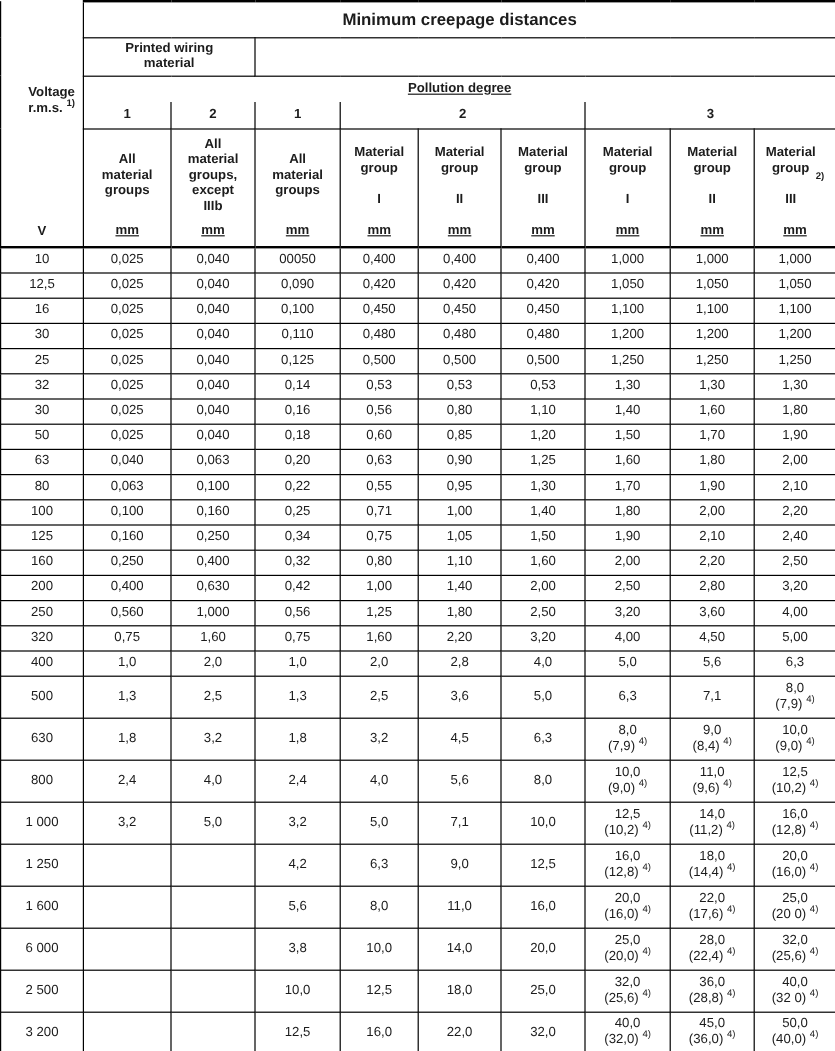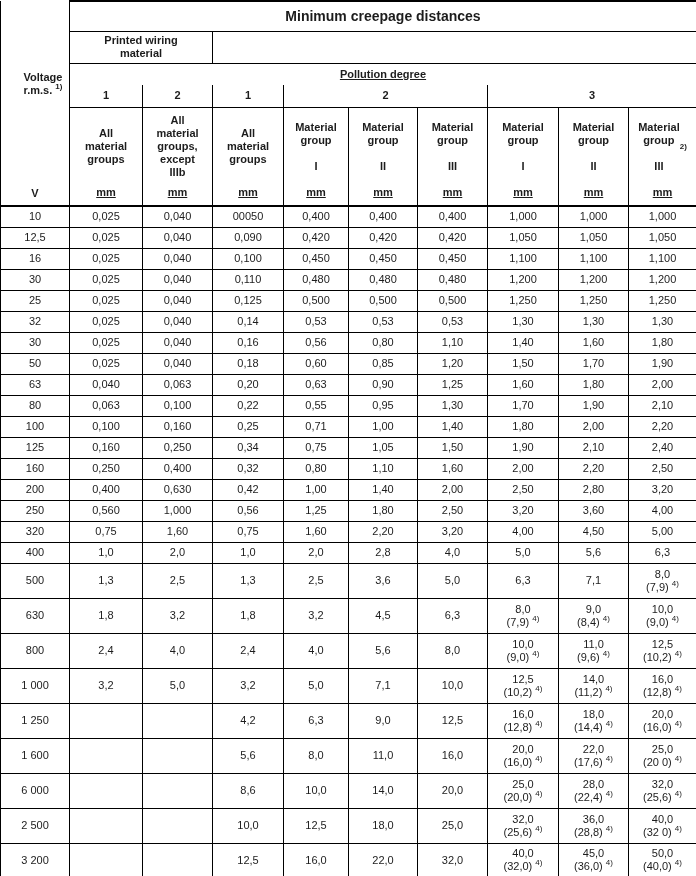--- a/index.html
+++ b/index.html
@@ -400,21 +400,21 @@
           <td>11,0</td>
           <td>16,0</td>
           <td>20,0<br>(16,0) <sup>4)</sup></td>
           <td>22,0<br>(17,6) <sup>4)</sup></td>
           <td>25,0<br>(20 0) <sup>4)</sup></td>
         </tr>
         <tr class="data tall">
           <td>6 000</td>
           <td></td>
           <td></td>
-          <td>8,6</td>
+          <td>3,8</td>
           <td>10,0</td>
           <td>14,0</td>
           <td>20,0</td>
           <td>25,0<br>(20,0) <sup>4)</sup></td>
           <td>28,0<br>(22,4) <sup>4)</sup></td>
           <td>32,0<br>(25,6) <sup>4)</sup></td>
         </tr>
         <tr class="data tall">
           <td>2 500</td>
           <td></td>

